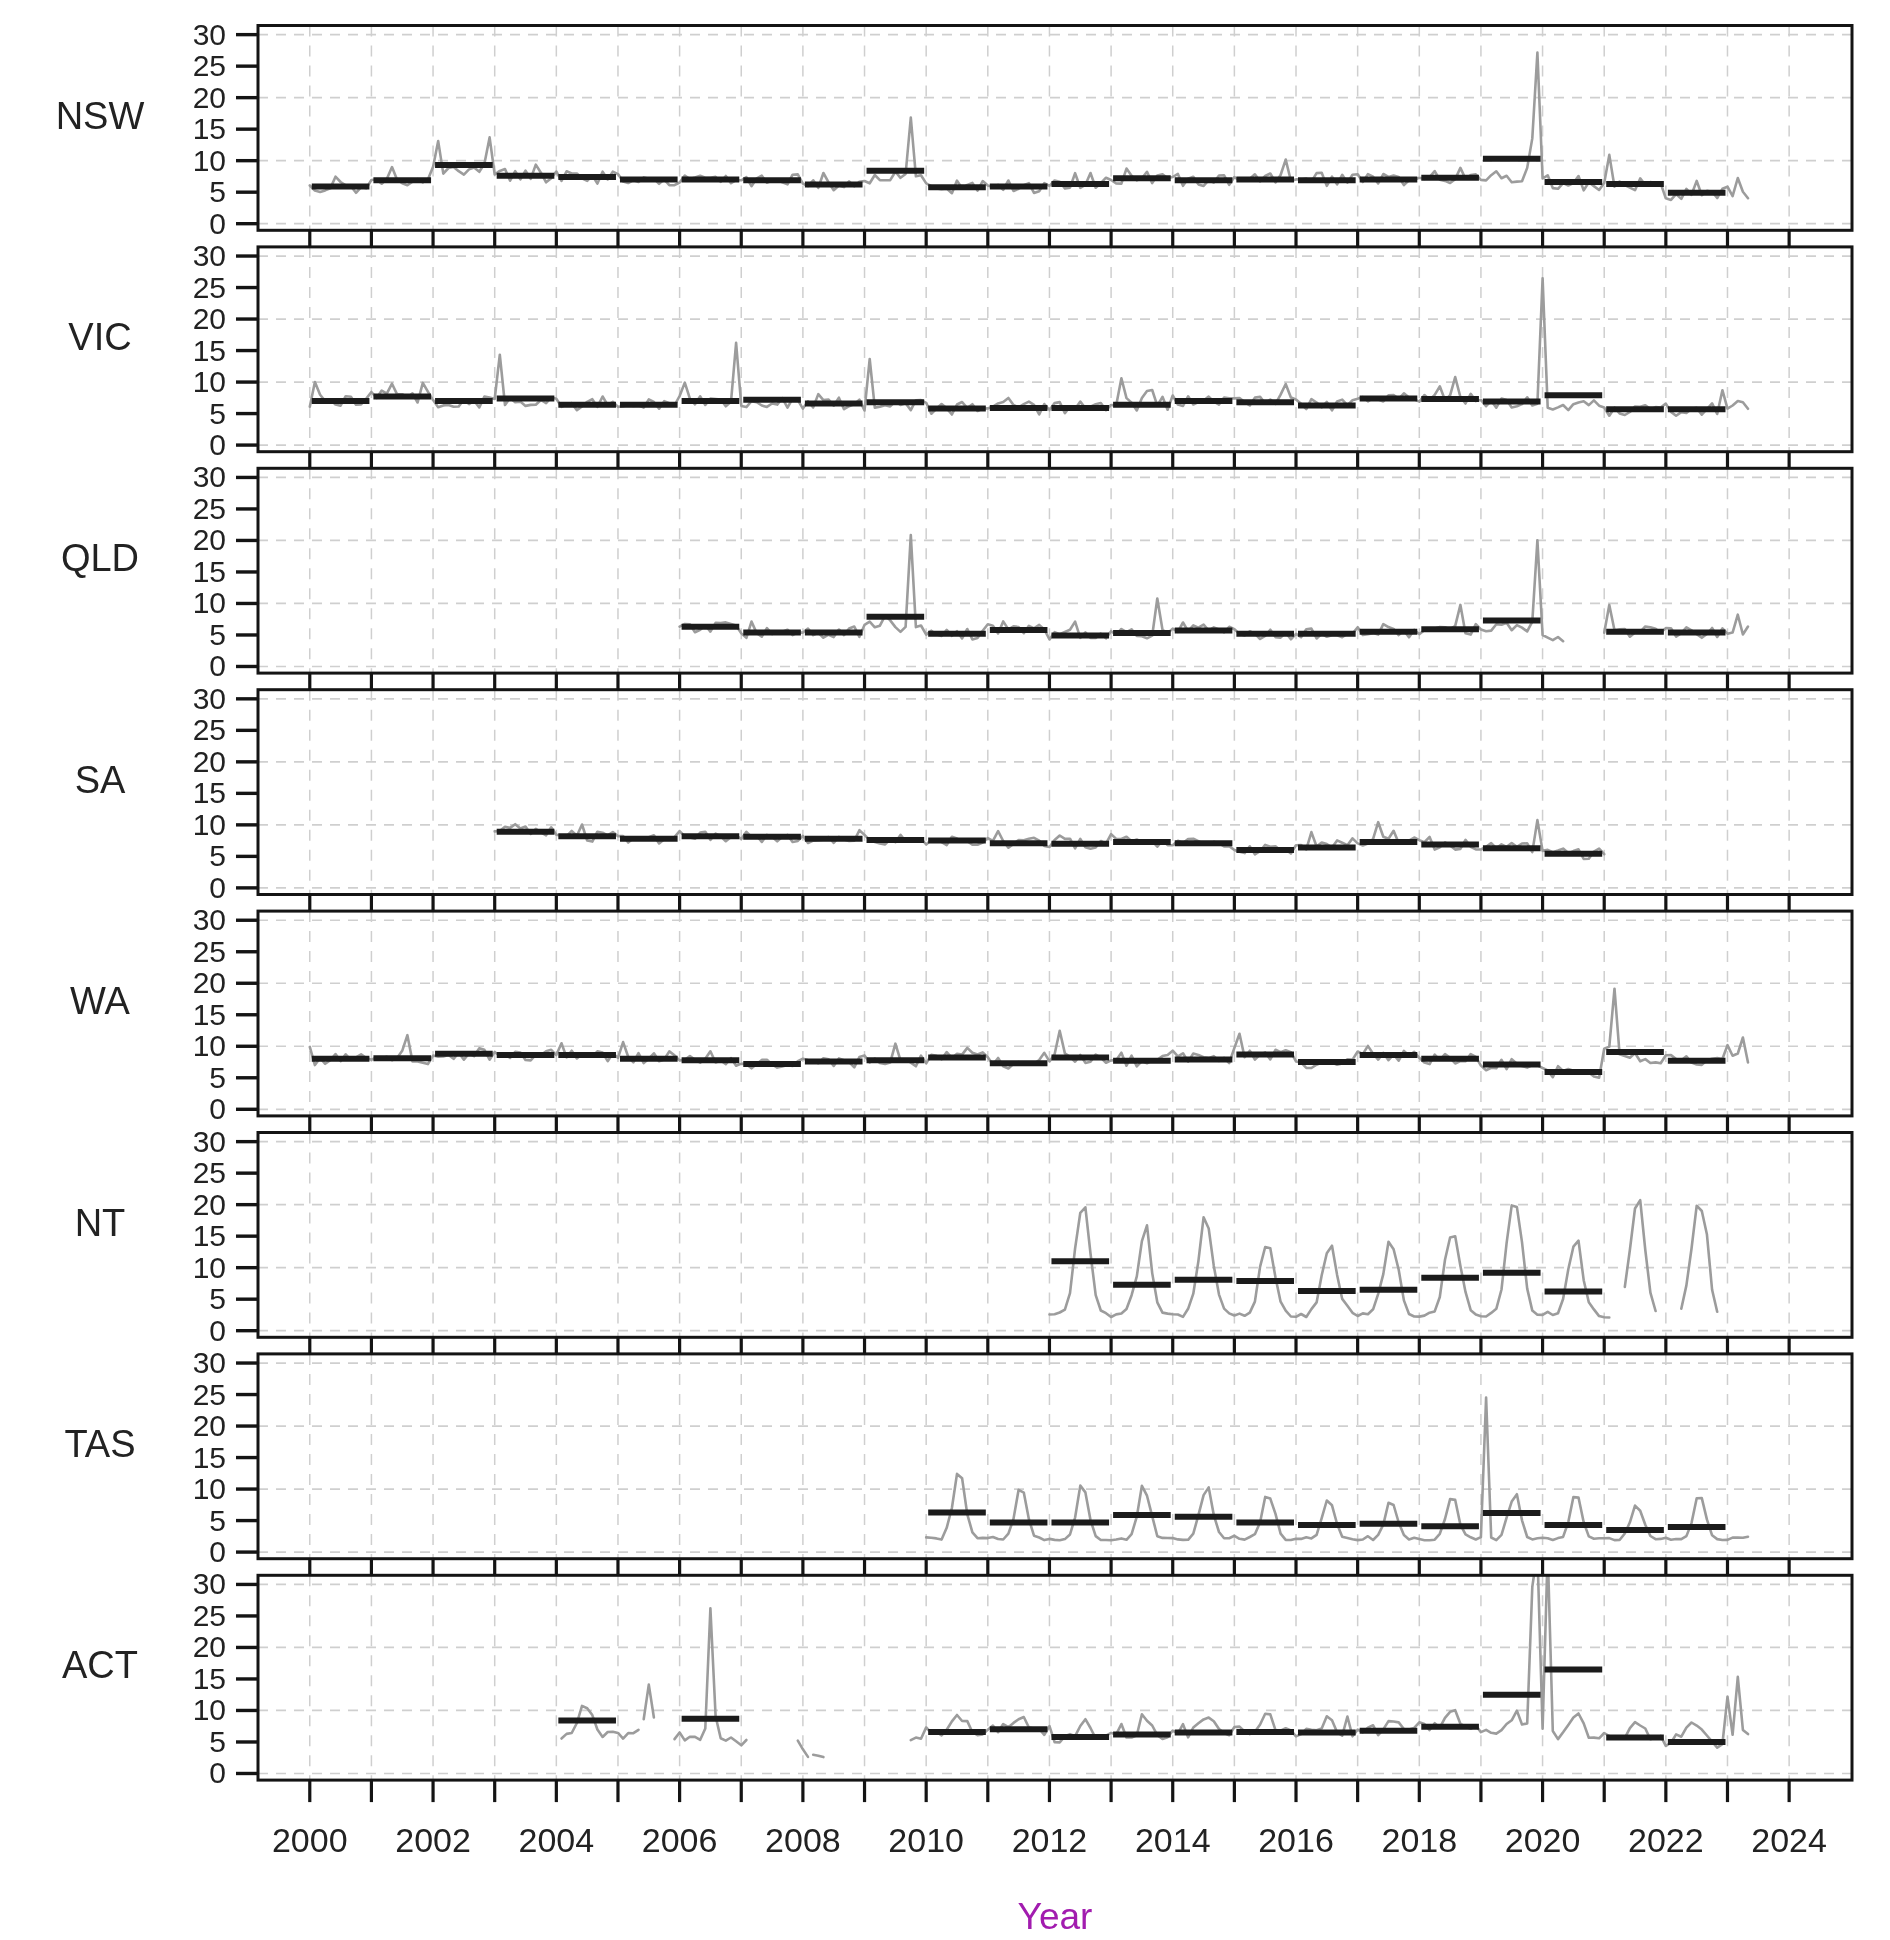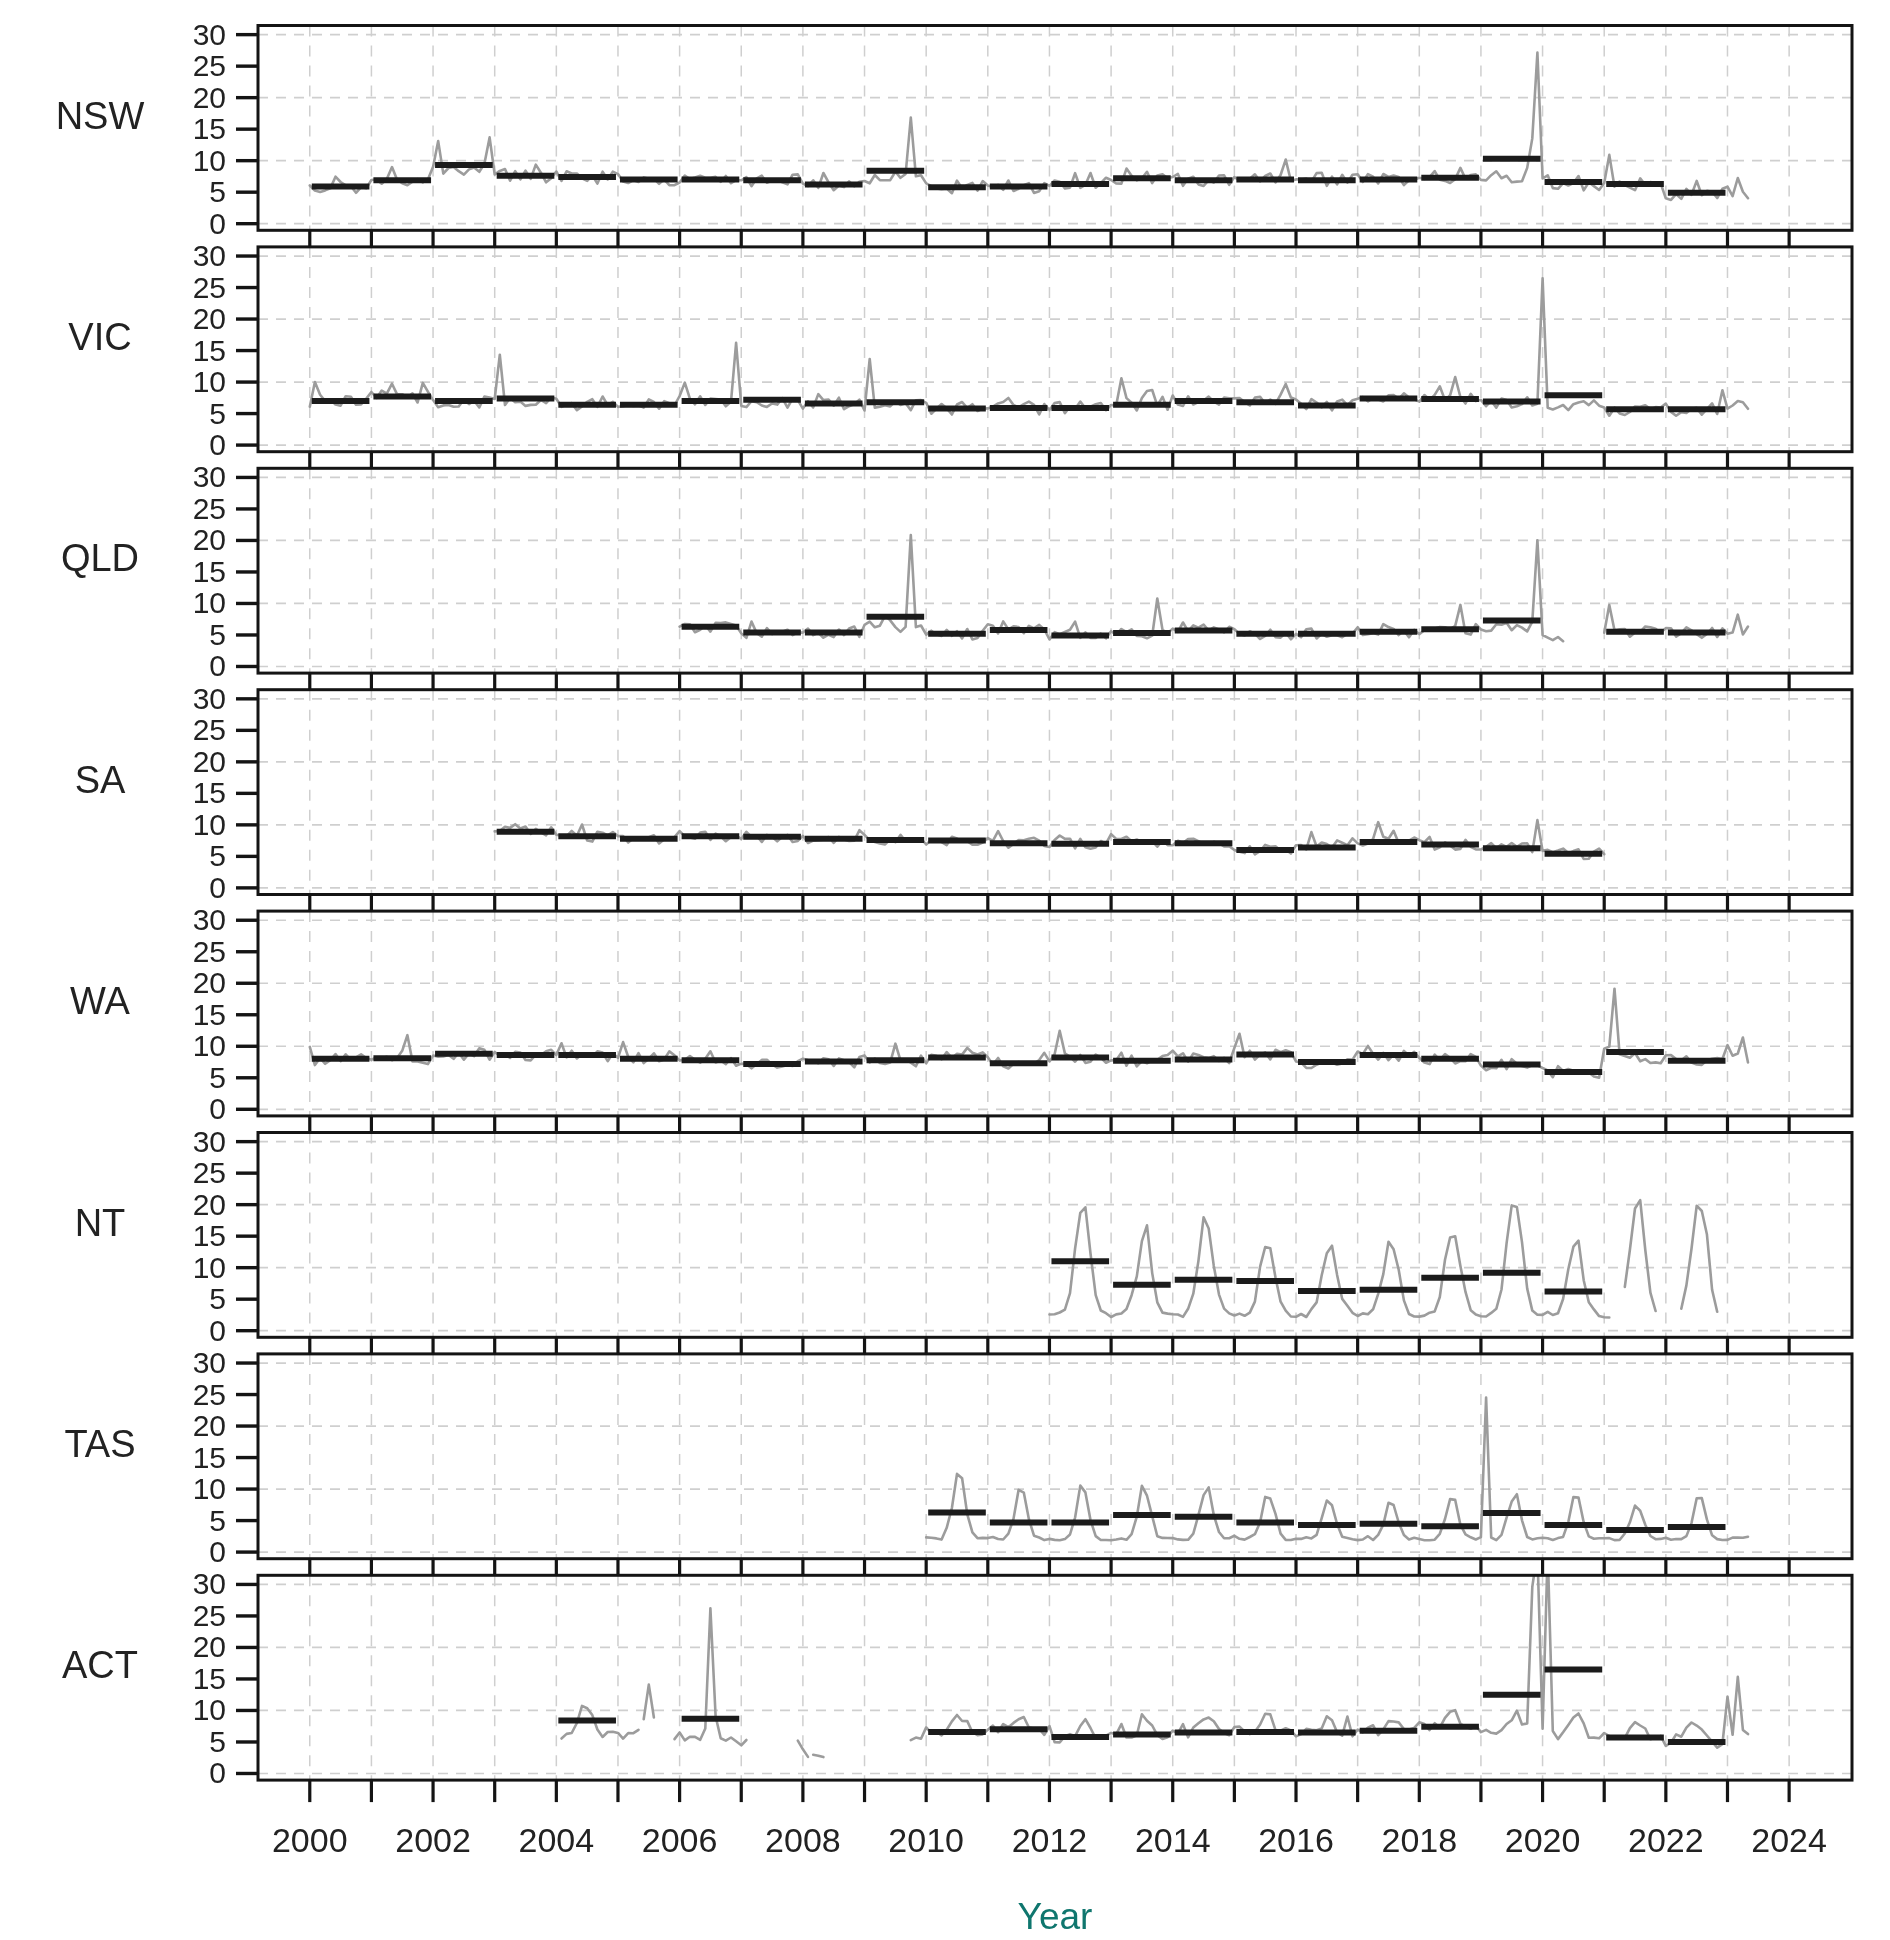--- a/index.html
+++ b/index.html
@@ -1,21 +1,21 @@
 <!DOCTYPE html>
 <html><head>
 <meta charset="utf-8">
 <style>
   html,body{margin:0;padding:0;background:#ffffff;}
   body{font-family:"Liberation Sans", sans-serif;}
   .fig{position:relative;width:1890px;height:1940px;background:#ffffff;overflow:hidden;}
   svg{display:block;}
   svg text{font-family:"Liberation Sans", sans-serif;fill:#222222;}
   .xlabel{position:absolute;left:258px;width:1594px;top:1896px;text-align:center;
-          font-size:37px;color:#0f766e;}
+          font-size:37px;color:#a21caf;}
 </style>
 </head>
 <body>
 
 <div class="fig">
   <svg id="chart" width="1890" height="1940" viewBox="0 0 1890 1940">
       <rect x="0" y="0" width="1890" height="1940" fill="#ffffff"></rect>
       <defs>
         <clipPath id="clip0">
           <rect x="258" y="25.5" width="1594" height="204.8"></rect>

